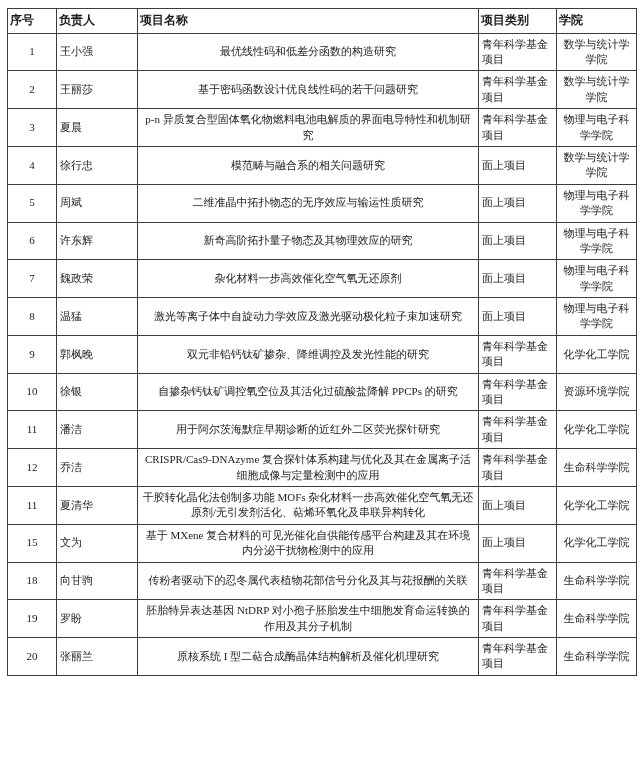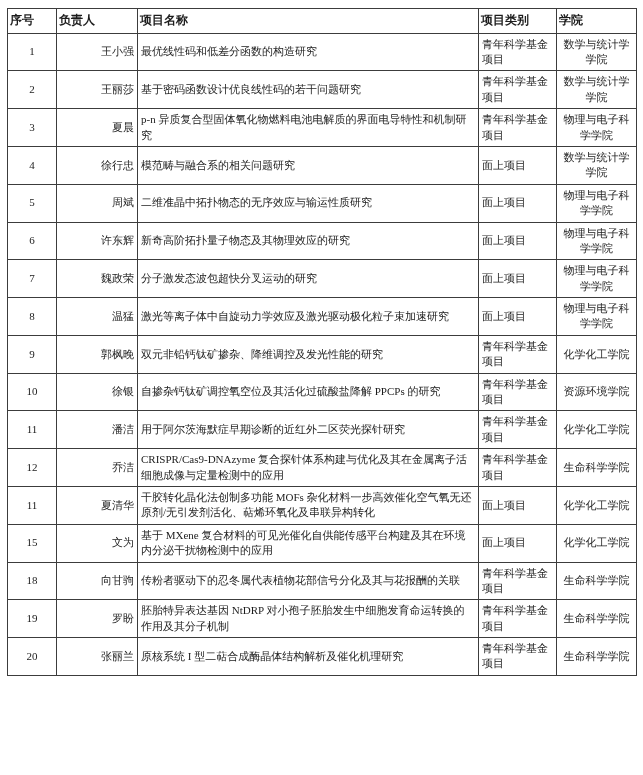--- a/index.html
+++ b/index.html
@@ -30,22 +30,22 @@
     overflow-wrap: break-word;
   }
   .projects-table th {
     font-weight: bold;
     font-size: 12px;
     text-align: left;
     padding: 4px 2px;
     line-height: 1.3;
   }
   .c-no    { text-align: center; }
-  .c-leader{ text-align: right; padding-left: 4px; }
-  .c-title { text-align: left; padding-left: 4px; }
+  .c-leader{ text-align: left; padding-left: 4px; }
+  .c-title { text-align: center; padding-left: 4px; }
   .c-cat   { text-align: left; padding-left: 3px; padding-right: 2px; }
   .c-college { text-align: center; padding-left: 3px; padding-right: 2px; }
   .projects-table tbody tr { height: 35px; }
 </style>
 </head>
 <body>
 
 <div class="page">
   <table class="projects-table">
     <colgroup>
@@ -109,21 +109,21 @@
     <td class="c-no">6</td>
     <td class="c-leader">许东辉</td>
     <td class="c-title">新奇高阶拓扑量子物态及其物理效应的研究</td>
     <td class="c-cat">面上项目</td>
     <td class="c-college">物理与电子科学学院</td>
   </tr>
 
   <tr>
     <td class="c-no">7</td>
     <td class="c-leader">魏政荣</td>
-    <td class="c-title">分子激发态波包超快分叉运动的研究</td>
+    <td class="c-title">杂化材料一步高效催化空气氧无还原剂</td>
     <td class="c-cat">面上项目</td>
     <td class="c-college">物理与电子科学学院</td>
   </tr>
 
   <tr>
     <td class="c-no">8</td>
     <td class="c-leader">温猛</td>
     <td class="c-title">激光等离子体中自旋动力学效应及激光驱动极化粒子束加速研究</td>
     <td class="c-cat">面上项目</td>
     <td class="c-college">物理与电子科学学院</td>

